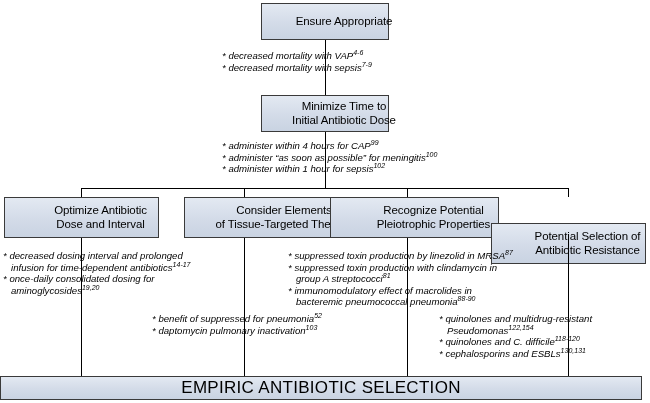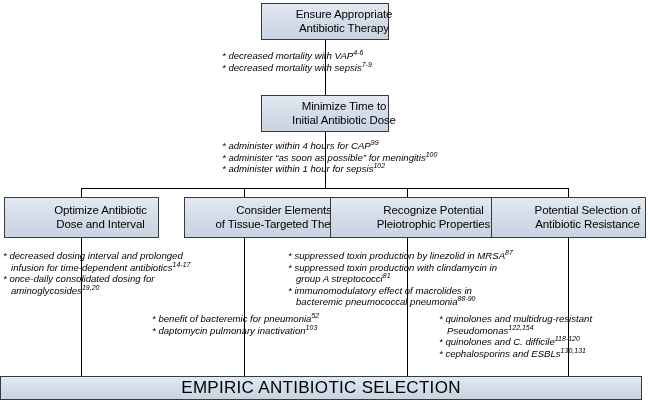--- a/index.html
+++ b/index.html
@@ -37,21 +37,21 @@
   }
   .box .l1, .box .l2 { display: block; white-space: nowrap; padding-left: 38px; }
 
   .box-top    { left: 261px; top: 3px;   width: 128px; height: 37px; }
   .box-second { left: 261px; top: 95px;  width: 128px; height: 37px; }
 
   .col-box { top: 197px; height: 41px; }
   .col-box1 { left: 4px;   width: 155px; }
   .col-box2 { left: 184px; width: 162px; }
   .col-box3 { left: 330px; width: 169px; }
-  .col-box4 { left: 491px; width: 155px; }
+  .col-box4 { left: 491px; width: 155px; margin-top: 26px; }
 
   .box-bottom {
     left: 0; top: 376px; width: 642px; height: 24px;
     font-size: 17px;
     letter-spacing: 0.3px;
   }
 
   
   .vline {
     position: absolute;
@@ -90,21 +90,20 @@
   }
 </style>
 </head>
 <body>
 
 <div id="chart">
 
   <div class="box box-top">
     <span>
       <span class="l1">Ensure Appropriate</span>
-      <span class="l2">Antibiotic Therapy</span>
     </span>
   </div>
 
   <div class="vline" style="left:325px; top:40px; height:55px;"></div>
 
   <div class="note" style="left:222px; top:50px;">
     <span class="bullet-line"><span>* decreased mortality with VAP</span><sup>4-6</sup></span>
     <span class="bullet-line"><span>* decreased mortality with sepsis</span><sup>7-9</sup></span>
   </div>
 
@@ -160,21 +159,21 @@
   <div class="vline" style="left:568px; top:238px; height:138px;"></div>
 
   <div class="note" style="left:3px; top:250px;">
     <span class="bullet-line">* decreased dosing interval and prolonged</span>
     <span class="cont"><span>infusion for time-dependent antibiotics</span><sup>14-17</sup></span>
     <span class="bullet-line">* once-daily consolidated dosing for</span>
     <span class="cont"><span>aminoglycosides</span><sup>19,20</sup></span>
   </div>
 
   <div class="note" style="left:152px; top:313px;">
-    <span class="bullet-line"><span>* benefit of bacteremic for pneumonia</span><sup>52</sup></span>
+    <span class="bullet-line"><span>* benefit of suppressed for pneumonia</span><sup>52</sup></span>
     <span class="bullet-line"><span>* daptomycin pulmonary inactivation</span><sup>103</sup></span>
   </div>
 
   <div class="note" style="left:288px; top:250px;">
     <span class="bullet-line"><span>* suppressed toxin production by linezolid in MRSA</span><sup>87</sup></span>
     <span class="bullet-line">* suppressed toxin production with clindamycin in</span>
     <span class="cont"><span>group A streptococci</span><sup>81</sup></span>
     <span class="bullet-line">* immunomodulatory effect of macrolides in</span>
     <span class="cont"><span>bacteremic pneumococcal pneumonia</span><sup>88-90</sup></span>
   </div>

